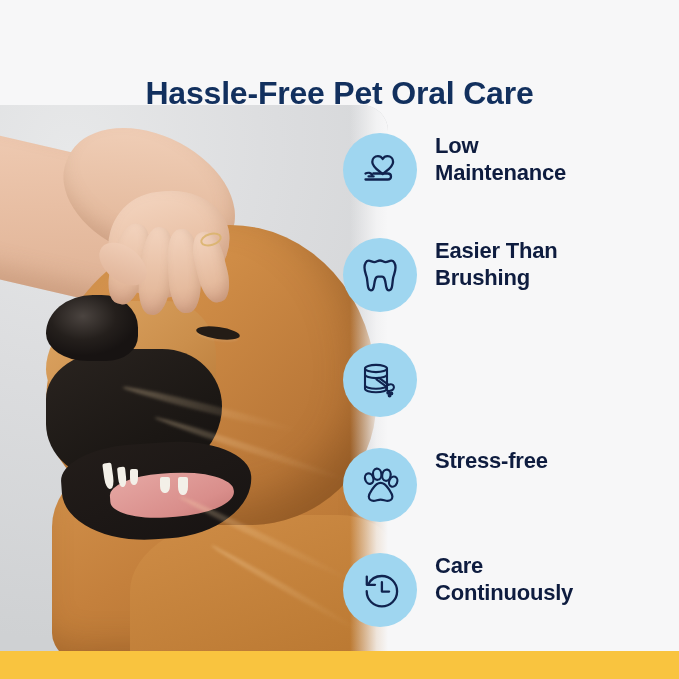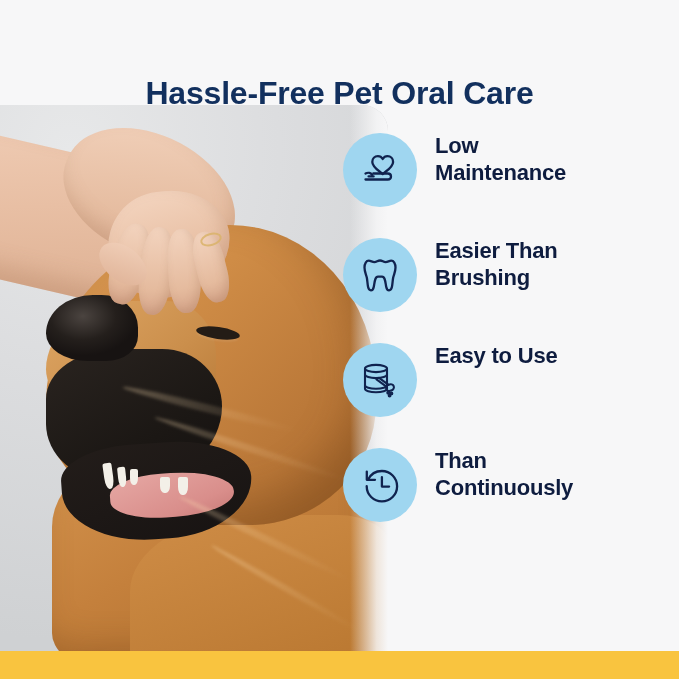--- a/index.html
+++ b/index.html
@@ -372,33 +372,44 @@
           <path d="M8 17.5c0 2 4.9 3.6 11 3.6s11-1.6 11-3.6"></path>
           <path d="M8 28.2c0 2 4.9 3.6 11 3.6s11-1.6 11-3.6"></path>
           <path d="M19.5 22.4l10.2 7.4"></path>
           <path d="M22 20.8l9.6 7.1"></path>
           <ellipse cx="33" cy="30.6" rx="4" ry="3.2" transform="rotate(-22 33 30.6)"></ellipse>
           <circle cx="31.2" cy="35.8" r="0.9"></circle>
           <circle cx="34.4" cy="36.4" r="0.9"></circle>
           <circle cx="32.6" cy="38.6" r="0.9"></circle>
         </svg>
       </div>
-      <div class="feature-label">Easy to Use</div>
-    </div>
-
+    </div>
+
+    <div class="feature">
+      <div class="badge">
+        <svg width="44" height="44" viewBox="0 0 44 44" fill="none" stroke="#10234f" stroke-width="2.2" stroke-linecap="round" stroke-linejoin="round">
+          <ellipse cx="11.2" cy="15.6" rx="4.1" ry="5.3" transform="rotate(-18 11.2 15.6)"></ellipse>
+          <ellipse cx="19.2" cy="11.2" rx="4.2" ry="5.6" transform="rotate(-6 19.2 11.2)"></ellipse>
+          <ellipse cx="28.4" cy="12.2" rx="4.2" ry="5.6" transform="rotate(9 28.4 12.2)"></ellipse>
+          <ellipse cx="35.2" cy="18.6" rx="4.0" ry="5.2" transform="rotate(22 35.2 18.6)"></ellipse>
+          <path d="M22.6 19.8c-4.2 0-6.2 3.4-8.2 6.4-1.8 2.7-3.6 4.7-3.6 7.3 0 2.7 2.2 4.3 4.8 4.3 2.4 0 4.4-1.1 7-1.1s4.6 1.1 7 1.1c2.6 0 4.8-1.6 4.8-4.3 0-2.6-1.8-4.6-3.6-7.3-2-3-4-6.4-8.2-6.4z"></path>
+        </svg>
+      </div>
+      <div class="feature-label">Stress-free</div>
+    </div>
 
     <div class="feature">
       <div class="badge">
         <svg width="44" height="44" viewBox="0 0 44 44" fill="none" stroke="#10234f" stroke-width="2.3" stroke-linecap="round" stroke-linejoin="round">
           <path d="M10.2 16.6C12.6 11.5 17.8 8 23.9 8c8.4 0 15.2 6.8 15.2 15.2S32.3 38.4 23.9 38.4 8.7 31.6 8.7 23.2"></path>
           <path d="M8.8 8.6v8.2h8.2"></path>
           <path d="M23.9 14.2v9.4h7.2"></path>
         </svg>
       </div>
-      <div class="feature-label">Than
+      <div class="feature-label">Care
 Continuously</div>
     </div>
 
   </div>
 
   <div class="bottom-bar"></div>
 
 </div>
 
 </body></html>

